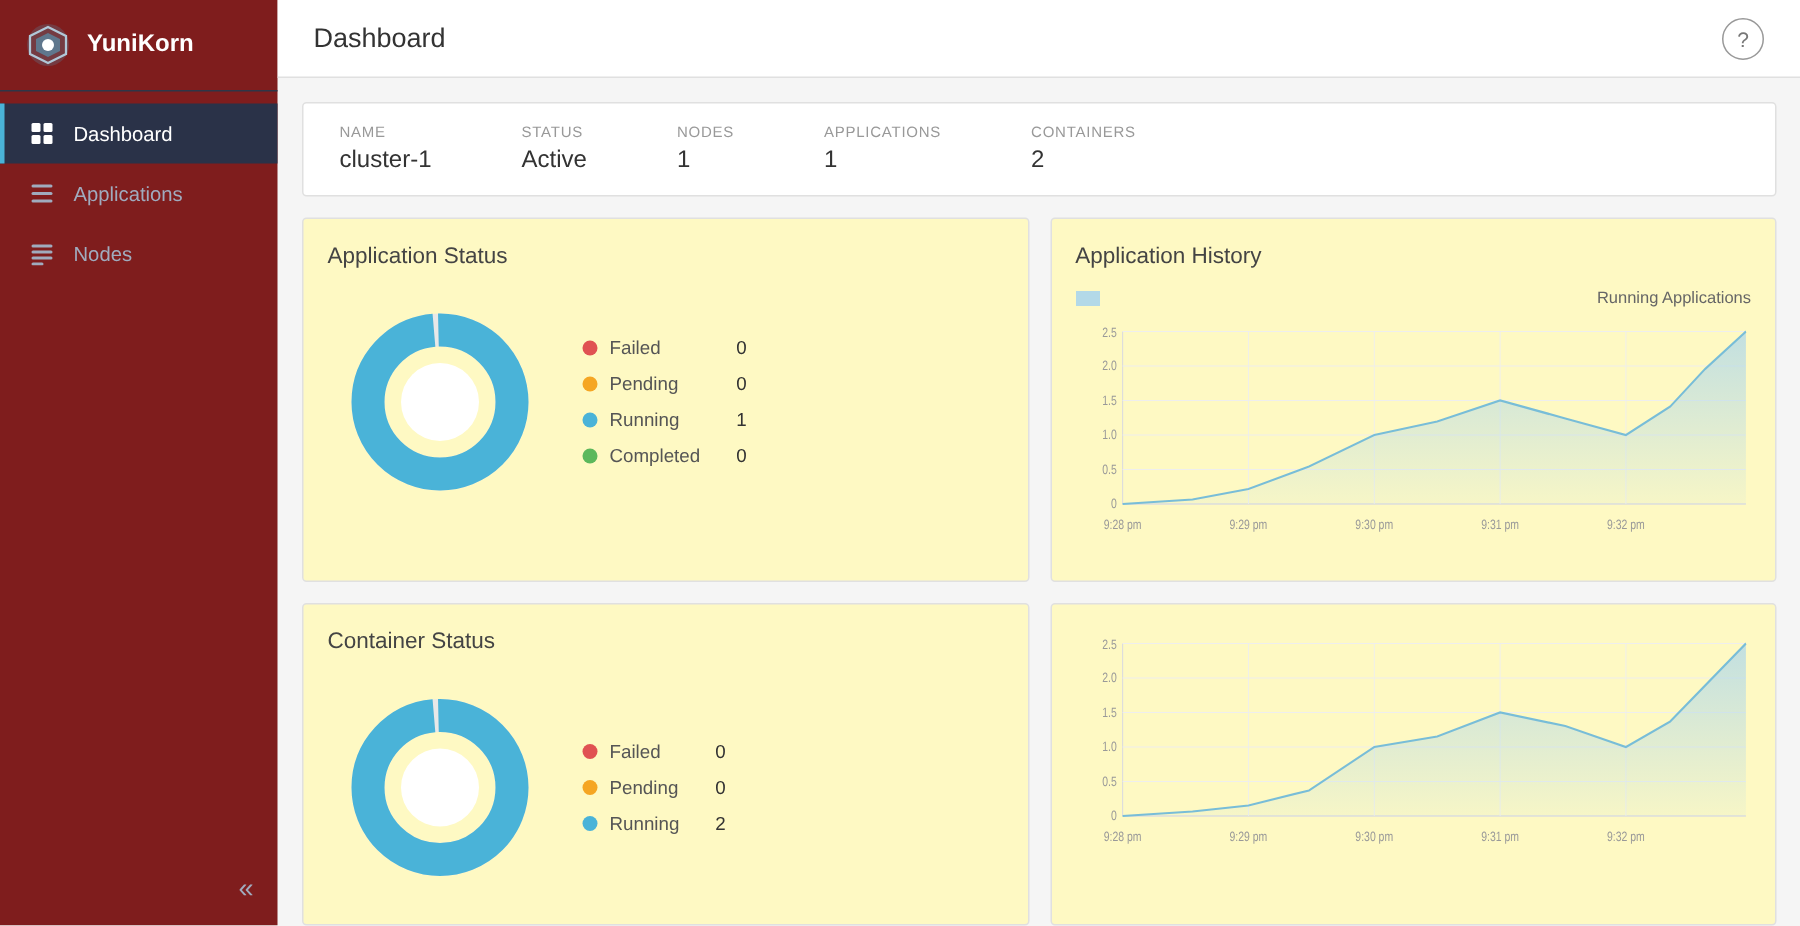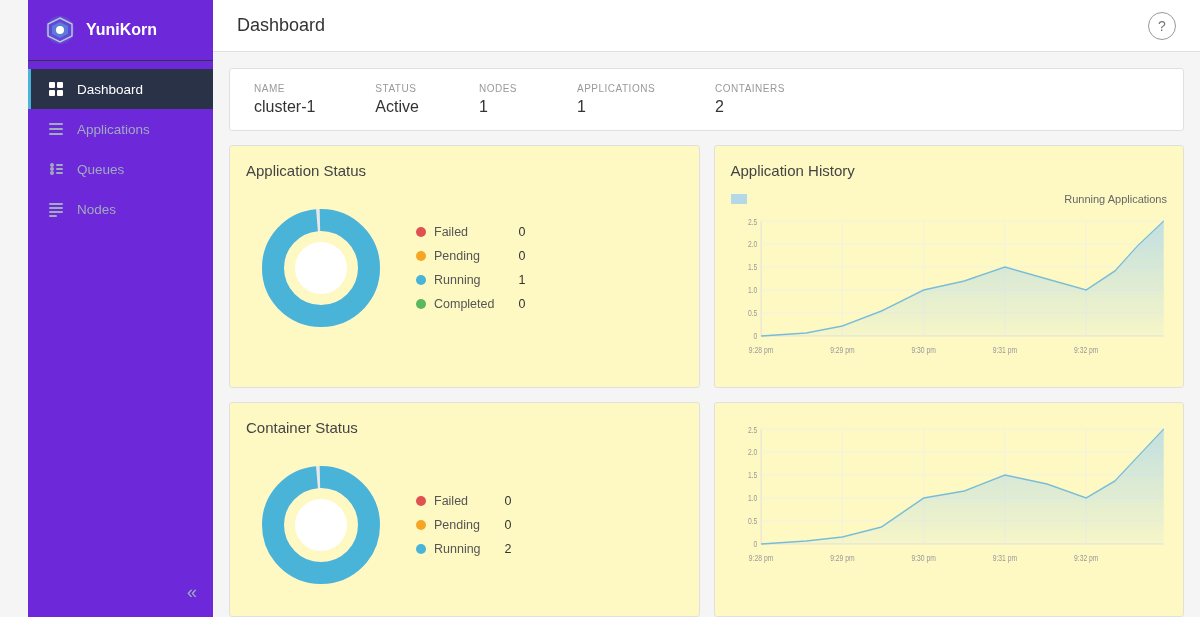--- a/index.html
+++ b/index.html
@@ -2,26 +2,25 @@
 <html><head>
   <meta charset="utf-8">
   <style>
     * { box-sizing: border-box; margin: 0; padding: 0; }
     body { font-family: 'Segoe UI', Arial, sans-serif; display: flex; height: 617px; overflow: hidden; background: #f5f5f5; }
 
     
     .sidebar {
       width: 185px;
       min-width: 185px;
-      background: #6d28d9;
+      background: #7f1d1d;
       color: #fff;
       display: flex;
       flex-direction: column;
       height: 617px;
-      margin-left: 28px;
     }
     .sidebar-logo {
       display: flex;
       align-items: center;
       padding: 14px 16px;
       gap: 10px;
       border-bottom: 1px solid #2e3648;
     }
     .logo-icon {
       width: 32px; height: 32px;
@@ -210,33 +209,20 @@
     </div>
     <div class="nav-item">
       <span class="nav-icon">
         <svg width="16" height="16" viewBox="0 0 16 16" fill="currentColor">
           <rect x="1" y="2" width="14" height="2" rx="1"></rect>
           <rect x="1" y="7" width="14" height="2" rx="1"></rect>
           <rect x="1" y="12" width="14" height="2" rx="1"></rect>
         </svg>
       </span>
       <span>Applications</span>
-    </div>
-    <div class="nav-item">
-      <span class="nav-icon">
-        <svg width="16" height="16" viewBox="0 0 16 16" fill="currentColor">
-          <circle cx="4" cy="4" r="2"></circle>
-          <circle cx="4" cy="8" r="2"></circle>
-          <circle cx="4" cy="12" r="2"></circle>
-          <rect x="8" y="3" width="7" height="2" rx="1"></rect>
-          <rect x="8" y="7" width="7" height="2" rx="1"></rect>
-          <rect x="8" y="11" width="7" height="2" rx="1"></rect>
-        </svg>
-      </span>
-      <span>Queues</span>
     </div>
     <div class="nav-item">
       <span class="nav-icon">
         <svg width="16" height="16" viewBox="0 0 16 16" fill="currentColor">
           <rect x="1" y="2" width="14" height="2" rx="1"></rect>
           <rect x="1" y="6" width="14" height="2" rx="1"></rect>
           <rect x="1" y="10" width="14" height="2" rx="1"></rect>
           <rect x="1" y="14" width="8" height="2" rx="1"></rect>
         </svg>
       </span>

